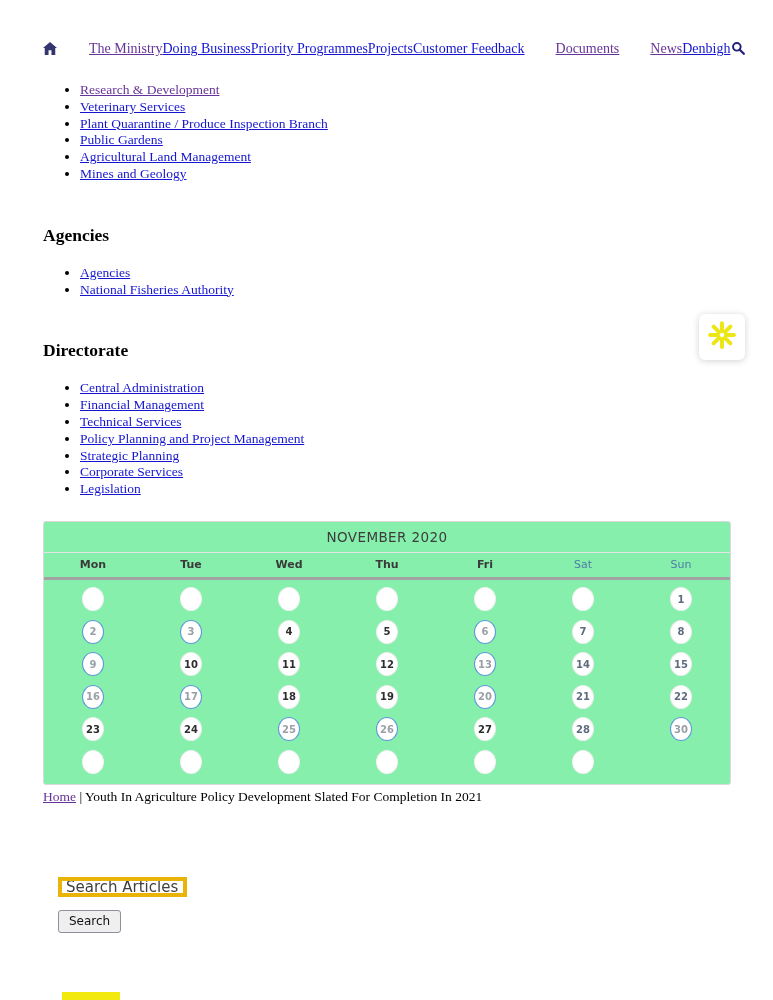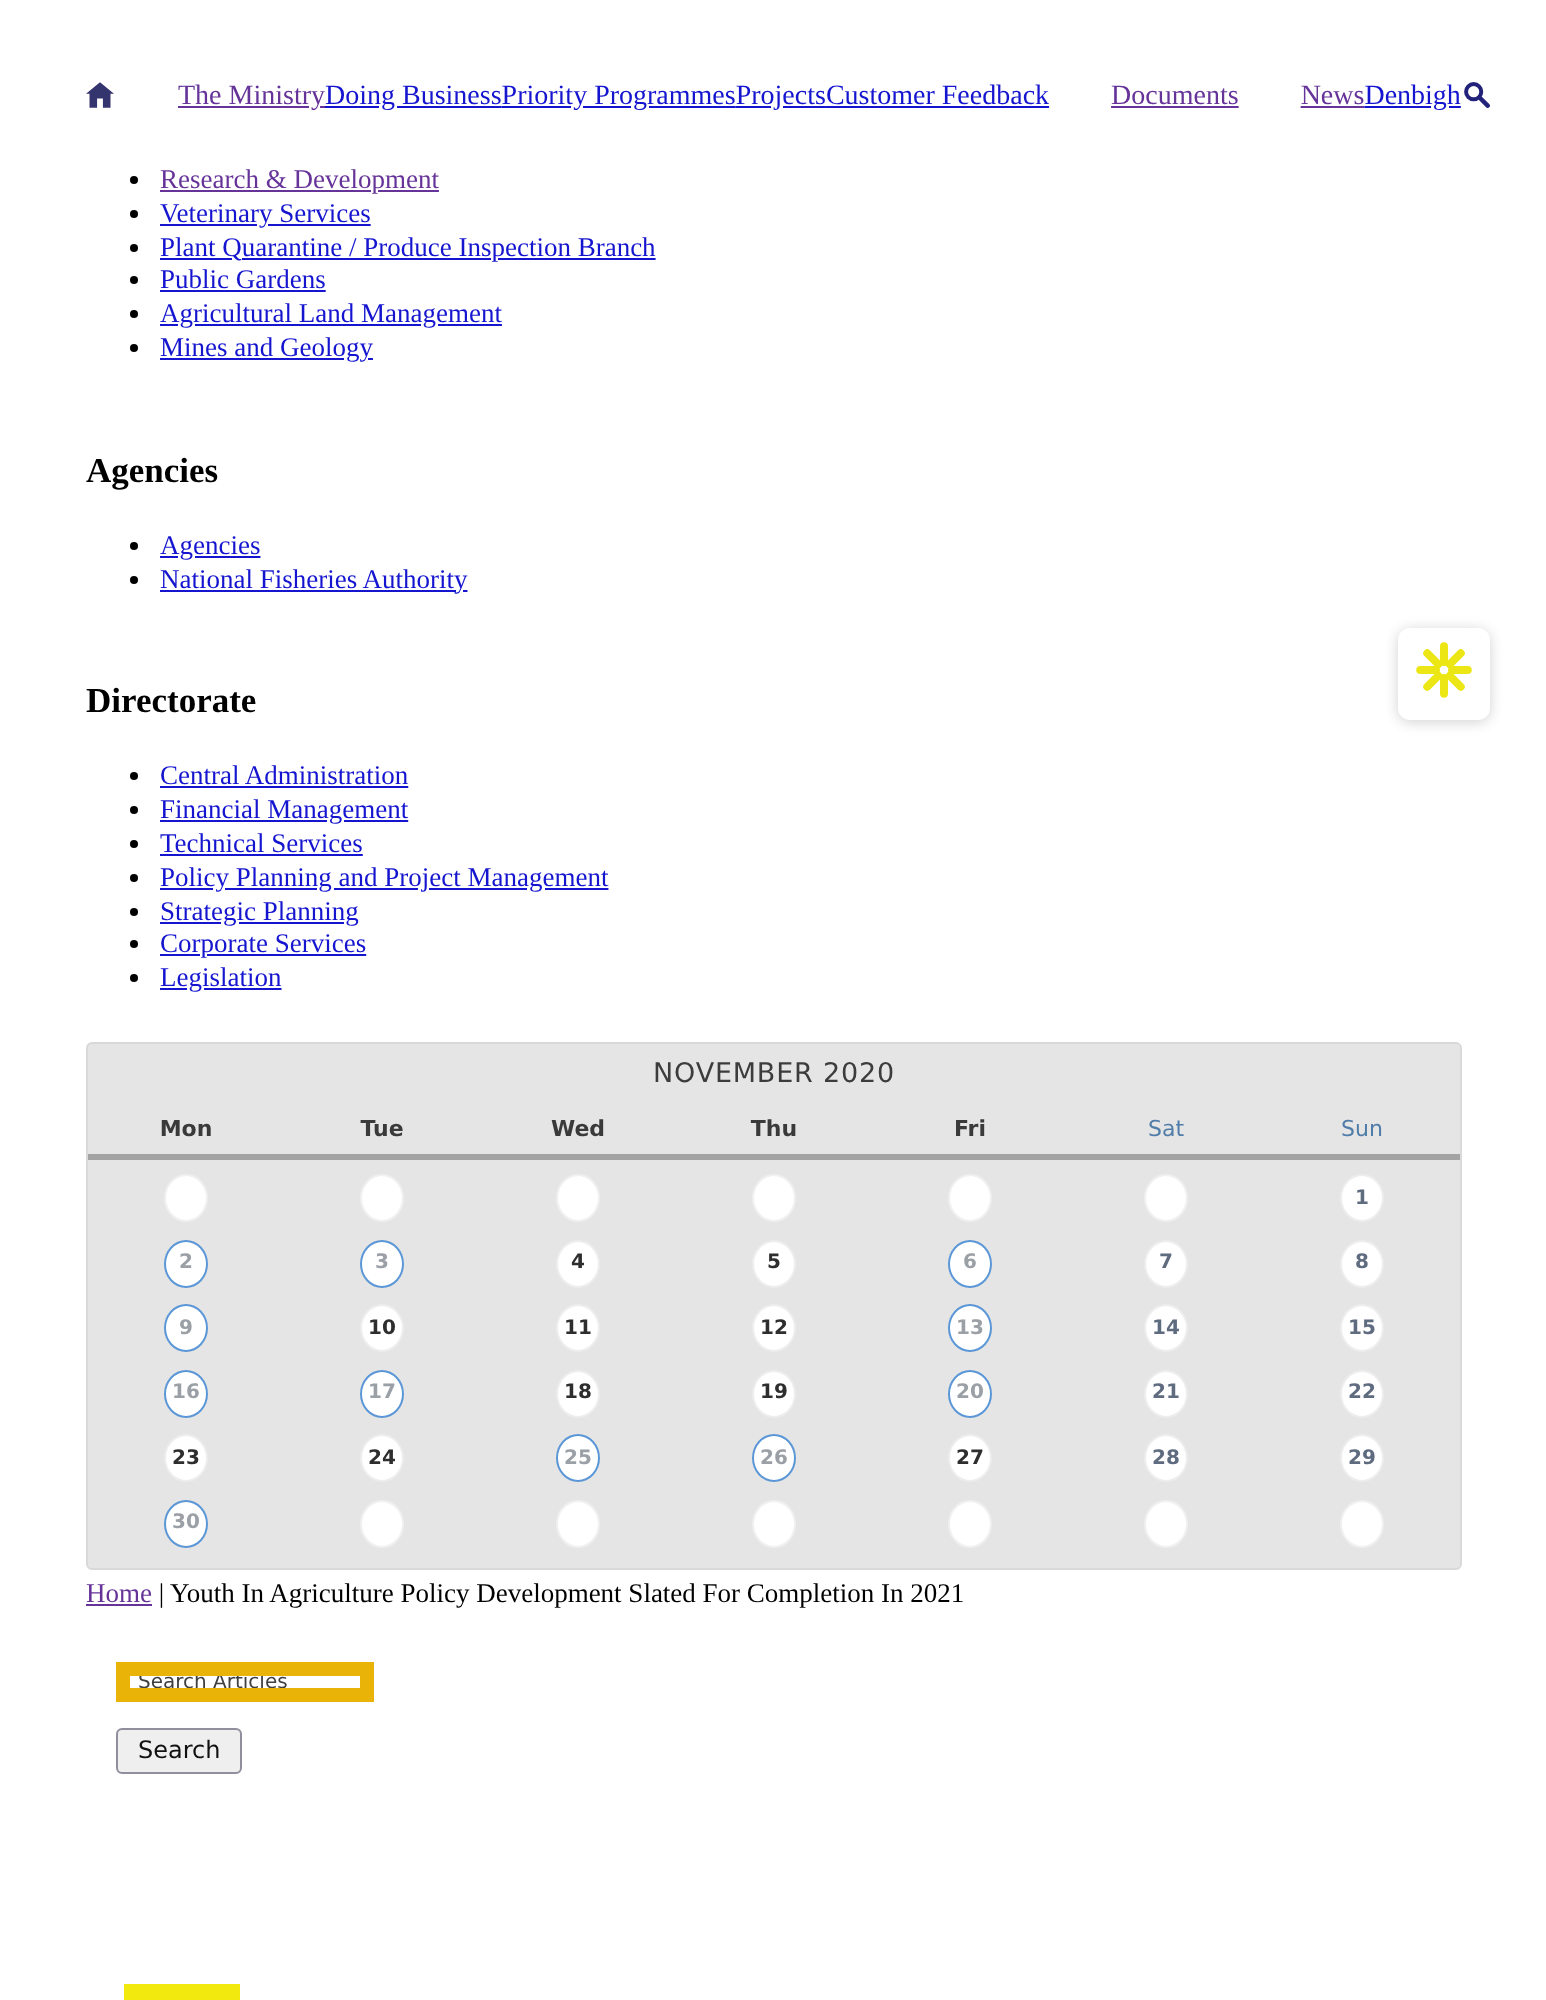--- a/index.html
+++ b/index.html
@@ -20,21 +20,21 @@
   
   .section h3 { font-size:17.5px; font-weight:bold; color:#000; margin:0 0 19px 0; }
   .section ul { list-style:disc; padding-left:37px; margin:0 0 42px 0; }
   .section li { font-size:13.5px; line-height:16.8px; }
   .section li a { color:#1515d0; text-decoration:underline; cursor:pointer; }
   .section li a.visited { color:#663399; }
   .section:last-of-type ul { margin-bottom:23px; }
 
   
   .calendar {
-    width:688px; border:1px solid #d9d9d9; border-radius:3px; background:#e5e5e5;
+    width:688px; border:1px solid #d9d9d9; border-radius:3px; background:#86efac;
     font-family:"DejaVu Sans","Liberation Sans",sans-serif;
   }
   .cal-title {
     height:31px; display:flex; align-items:center; justify-content:center;
     font-size:13.5px; color:#3c3c3c; letter-spacing:.4px; border-bottom:1px solid #e5e5e5;
   }
   .cal-weekdays {
     display:grid; grid-template-columns:repeat(7,1fr); height:27px; align-items:center;
     border-bottom:3px solid #a3a3a3;
   }
@@ -52,23 +52,24 @@
   .day.event { border:1.5px solid #5b97d7; color:#9aa0a6; cursor:pointer; }
   .day.empty { border:1px solid #f0f0f0; }
 
   
   .breadcrumb { font-size:13.5px; margin:4px 0 0 0; color:#000; }
   .breadcrumb a { color:#663399; text-decoration:underline; cursor:pointer;margin-top:37px; }
 
   
   .article-search { margin:24px 0 0 15px; font-family:"DejaVu Sans","Liberation Sans",sans-serif; }
   .article-search input {
-    width:129px; height:20px; border:7px solid #eab308; border-radius:0;
-    font-size:10px; padding:2px 4px; color:#3f3f3f;
+    width:129px; height:20px; border:4px solid #eab308; border-radius:0;
+    font-size:15px; padding:2px 4px; color:#3f3f3f;
     font-family:"DejaVu Sans","Liberation Sans",sans-serif;
+    margin-top:48px;
   }
   .article-search input::placeholder { color:#3f3f3f; opacity:1; }
   .article-search button {
     display:block; margin-top:13px; padding:3px 10px 4px 10px;
     background:#efefef; border:1px solid #8f8f9d; border-radius:3px;
     font-size:12px; color:#111; cursor:pointer;
     font-family:"DejaVu Sans","Liberation Sans",sans-serif;
   }
 
   
@@ -233,23 +234,20 @@
           <div class="day event">25</div>
         </div>
         <div class="cal-cell">
           <div class="day event">26</div>
         </div>
         <div class="cal-cell">
           <div class="day plain">27</div>
         </div>
         <div class="cal-cell">
           <div class="day weekend">28</div>
-        </div>
-        <div class="cal-cell">
-          <div class="day weekend">29</div>
         </div>
         <div class="cal-cell">
           <div class="day event">30</div>
         </div>
         <div class="cal-cell">
           <div class="day empty"></div>
         </div>
         <div class="cal-cell">
           <div class="day empty"></div>
         </div>

